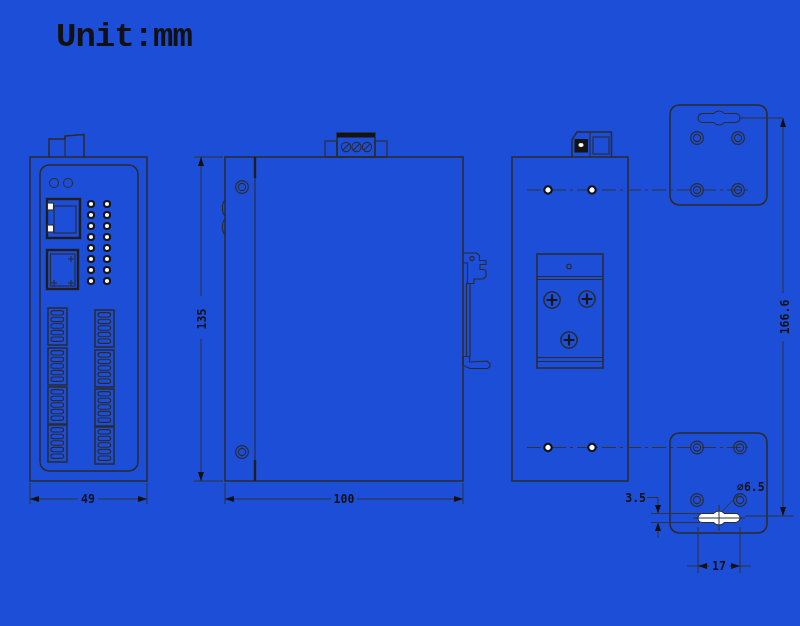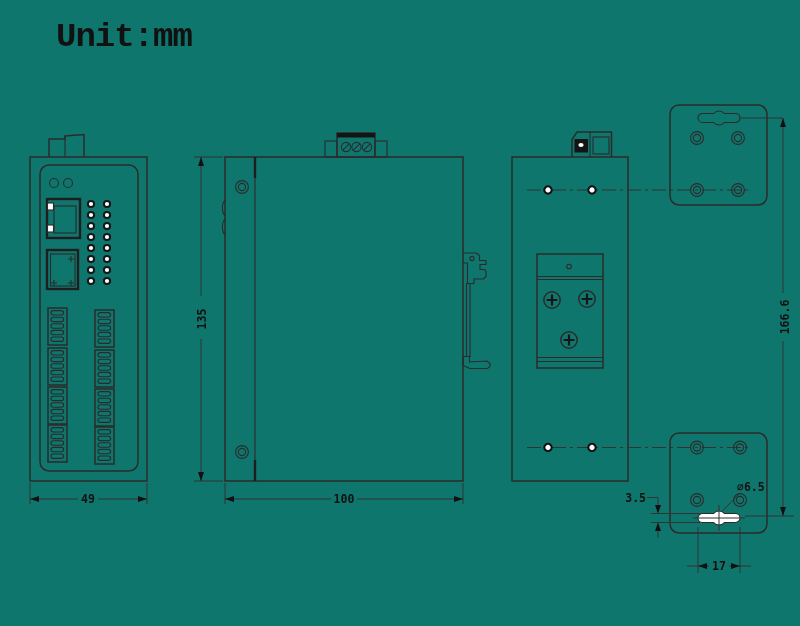--- a/index.html
+++ b/index.html
@@ -1,16 +1,16 @@
 <!DOCTYPE html>
 <html><head>
 <meta charset="utf-8">
 <style>
   html,body{margin:0;padding:0;background:#ffffff;}
-  .stage{width:800px;height:626px;position:relative;background:#0f766e;}
+  .stage{width:800px;height:626px;position:relative;background:#1d4ed8;}
   svg{display:block;}
   
   .ln   {fill:none;stroke:#2b2b2b;stroke-width:1.5;}
   .ln2  {fill:none;stroke:#1e1e1e;stroke-width:2.4;}
   .thin {fill:none;stroke:#2b2b2b;stroke-width:1.1;}
   .dim  {fill:none;stroke:#333333;stroke-width:1;}
   .cl   {fill:none;stroke:#333333;stroke-width:1;stroke-dasharray:14 4 3 4;}
   .thick{fill:#ffffff;stroke:#111111;stroke-width:2.1;}
   .ledring{fill:#ffffff;stroke:#161616;stroke-width:2;}
   .cross{fill:none;stroke:#161616;stroke-width:2.2;}

